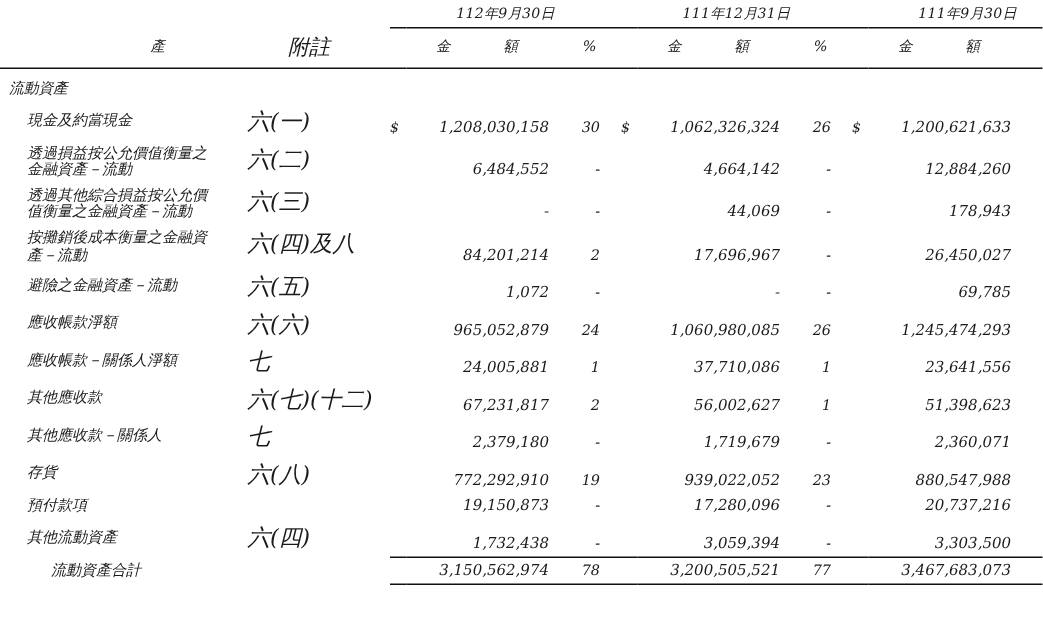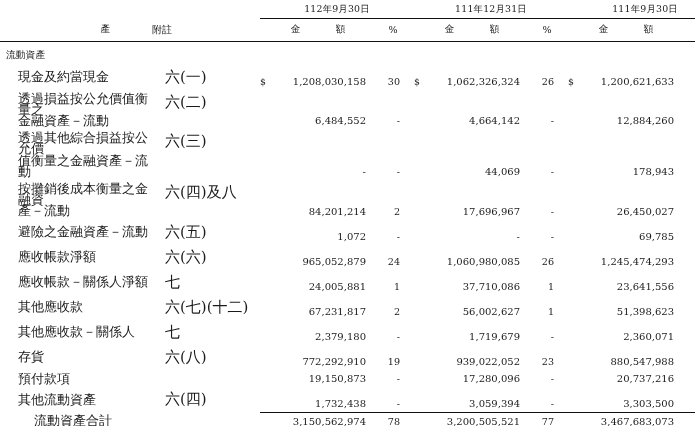--- a/index.html
+++ b/index.html
@@ -13,20 +13,21 @@
     font-family: "DejaVu Serif", "Liberation Serif", serif;
     color: #1a1a1a;
     overflow: hidden;
   }
 
   .sheet {
     position: relative;
     width: 554px;
     height: 426px;
     box-sizing: border-box;
+    font-style: italic;
   }
 
   table.fin {
     width: 695px;
     border-collapse: collapse;
     table-layout: fixed;
     font-size: 9.6px;
   }
 
   
@@ -64,39 +65,39 @@
   }
 
   .hdr-item-cell {
     text-align: right;
     padding: 4px 42px 4px 0;
     font-size: 9.6px;
     border-bottom: 1.6px solid #111;
     white-space: nowrap;
   }
   .hdr-note-cell {
-    text-align: left;
+    text-align: center;
     padding: 4px 0 4px 0;
-    font-size: 10px;
+    font-size: 14px;
     border-bottom: 1.6px solid #111;
     white-space: nowrap;
   }
   .spacer-cell { border-bottom: none; }
 
   
   .section-row td {
     padding: 7px 0 3px 6px;
     font-size: 9.8px;
     white-space: nowrap;
   }
 
   
   .item-cell {
     padding: 3.0px 4px 3.0px 18px;
-    font-size: 13px;
+    font-size: 10px;
     line-height: 11.6px;
     vertical-align: middle;
   }
   .item-cell.two-line { line-height: 11.2px; }
 
   .note-cell {
     padding: 3.0px 0 3.0px 0;
     font-size: 15px;
     text-align: left;
     vertical-align: top;

